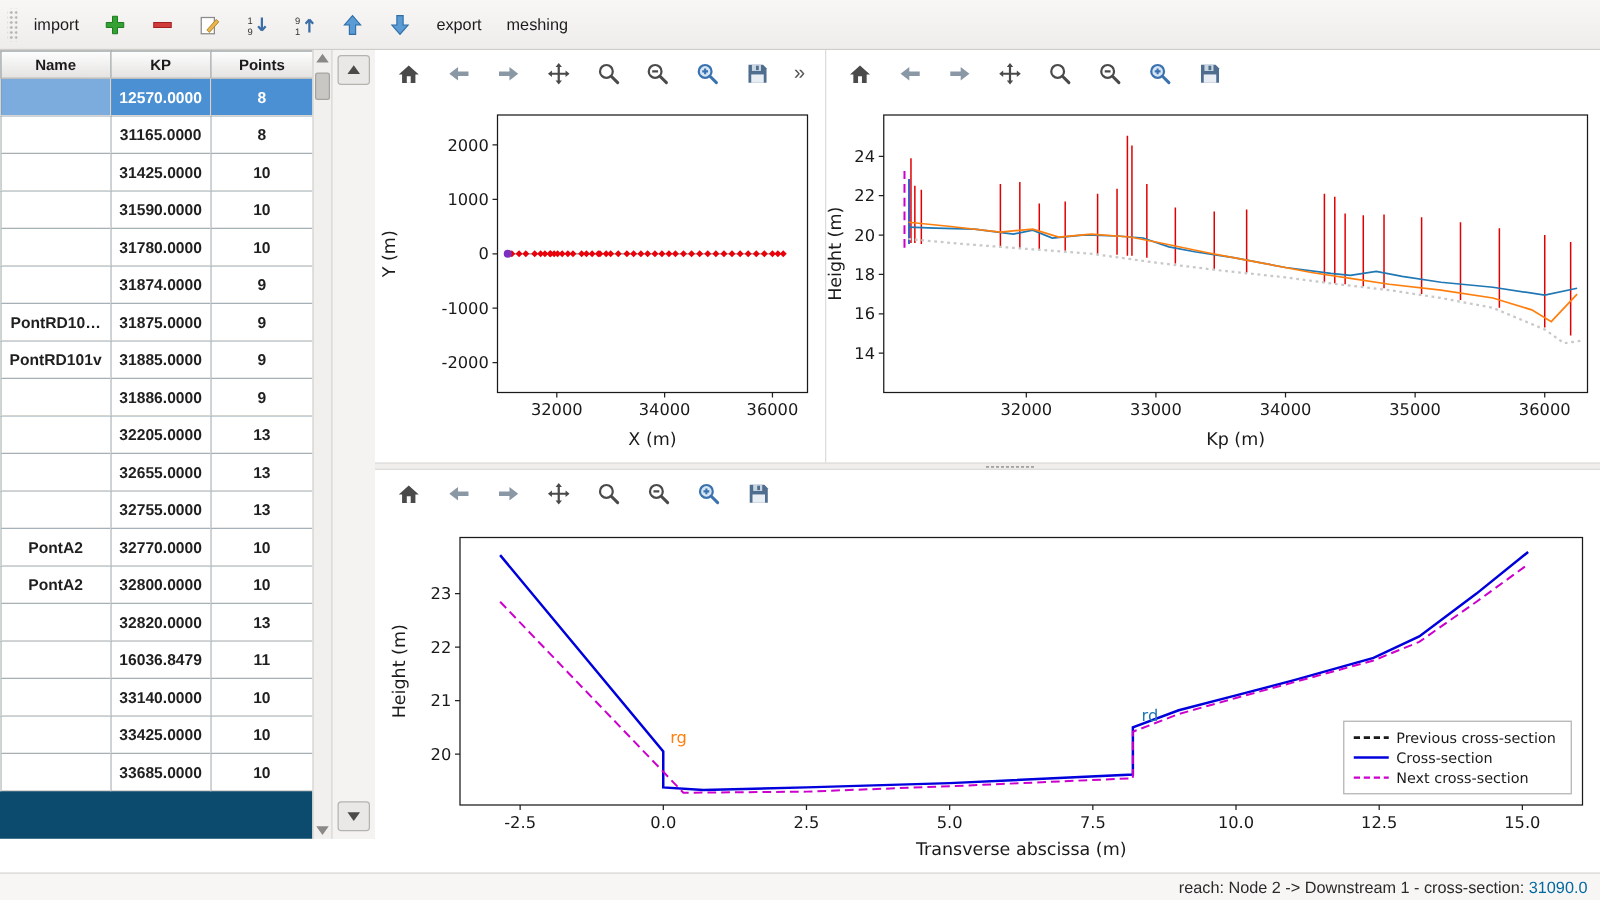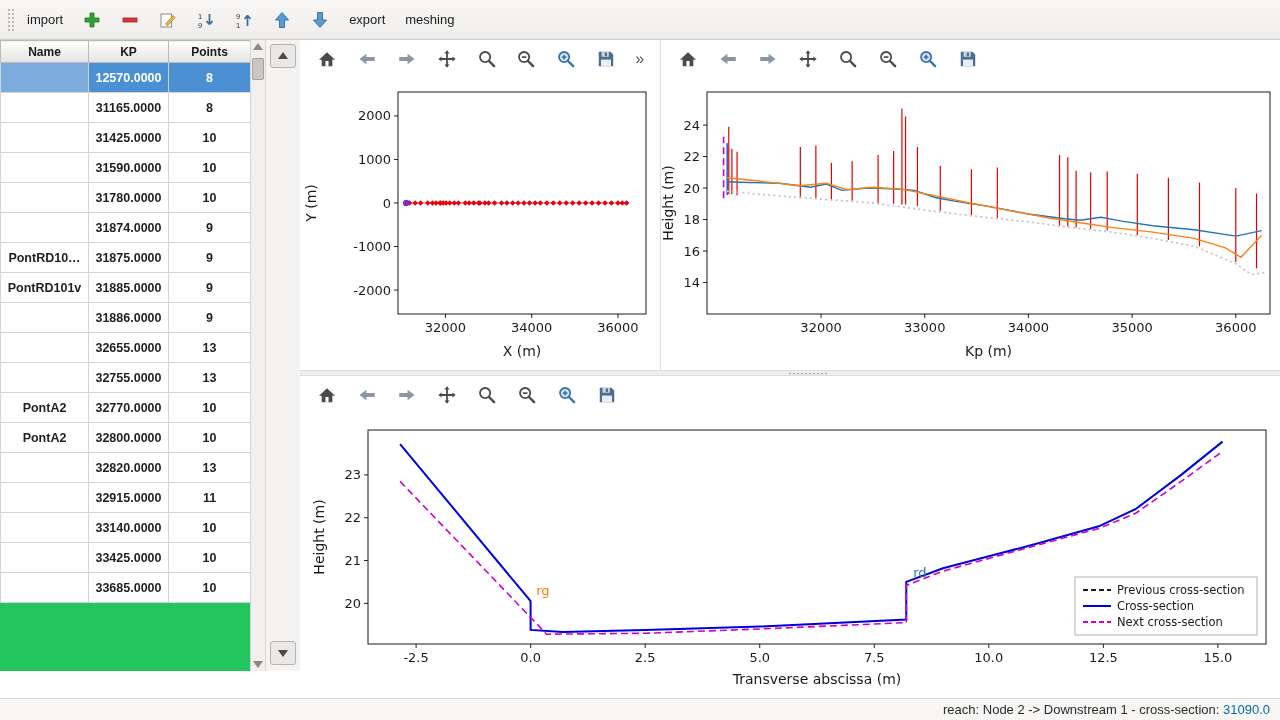--- a/index.html
+++ b/index.html
@@ -15,21 +15,21 @@
     background-size:4px 4px;background-position:1px 1px;}
   .tb-items{display:flex;align-items:center;gap:6px;}
   .tb-btn{display:flex;align-items:center;justify-content:center;height:28px;min-width:28px;
     padding:0 7px;border-radius:3px;color:#1c1c1c;font-size:13px;cursor:default;}
   .tb-btn svg{width:18px;height:18px;display:block;}
 
   
   .content{flex:1;display:flex;min-height:0;}
   .left-panel{width:300px;flex:none;position:relative;background:#f4f3f2;
     border-right:1px solid #cfcdca;}
-  .table-wrap{position:absolute;left:0;top:0;width:250px;bottom:0;background:#22c55e;}
+  .table-wrap{position:absolute;left:0;top:0;width:250px;bottom:0;background:#0c4a6e;}
   table.xs-table{border-collapse:collapse;table-layout:fixed;width:250px;}
   .xs-table col.c-name{width:88px}.xs-table col.c-kp{width:80px}.xs-table col.c-pts{width:82px}
   .xs-table th{height:22px;background:linear-gradient(#fdfdfd,#e4e3e1);
     border:1px solid #bdbbb8;font-size:12px;font-weight:bold;color:#1a1a1a;}
   .xs-table td{height:30px;border:1px solid #d6d4d1;font-size:12.5px;font-weight:600;
     color:#1f1f1f;text-align:center;background:#fff;overflow:hidden;white-space:nowrap;}
   .xs-table tr.selected td{background:#4a90d2;color:#fff;}
   .xs-table tr.selected td:first-child{background:#7cabdd;}
 
   .table-scrollbar{position:absolute;left:250px;top:0;width:16px;bottom:0;
@@ -190,20 +190,25 @@
                 <td>31885.0000</td>
                 <td>9</td>
               </tr>
               <tr>
                 <td></td>
                 <td>31886.0000</td>
                 <td>9</td>
               </tr>
               <tr>
                 <td></td>
+                <td>32205.0000</td>
+                <td>13</td>
+              </tr>
+              <tr>
+                <td></td>
                 <td>32655.0000</td>
                 <td>13</td>
               </tr>
               <tr>
                 <td></td>
                 <td>32755.0000</td>
                 <td>13</td>
               </tr>
               <tr>
                 <td>PontA2</td>
@@ -215,21 +220,21 @@
                 <td>32800.0000</td>
                 <td>10</td>
               </tr>
               <tr>
                 <td></td>
                 <td>32820.0000</td>
                 <td>13</td>
               </tr>
               <tr>
                 <td></td>
-                <td>32915.0000</td>
+                <td>16036.8479</td>
                 <td>11</td>
               </tr>
               <tr>
                 <td></td>
                 <td>33140.0000</td>
                 <td>10</td>
               </tr>
               <tr>
                 <td></td>
                 <td>33425.0000</td>

